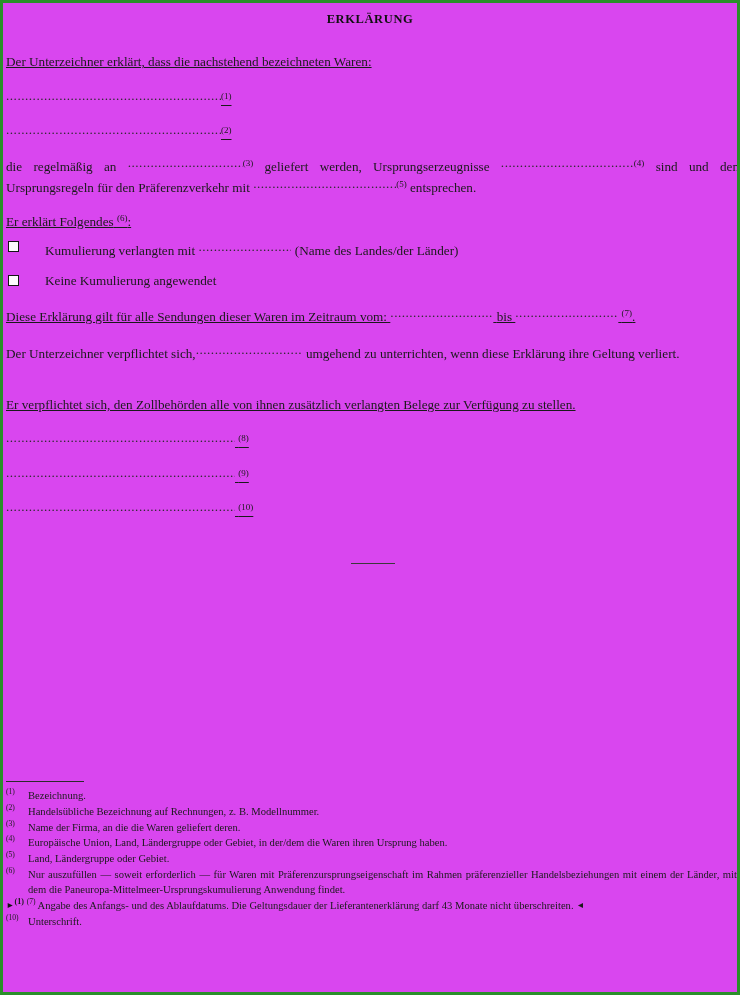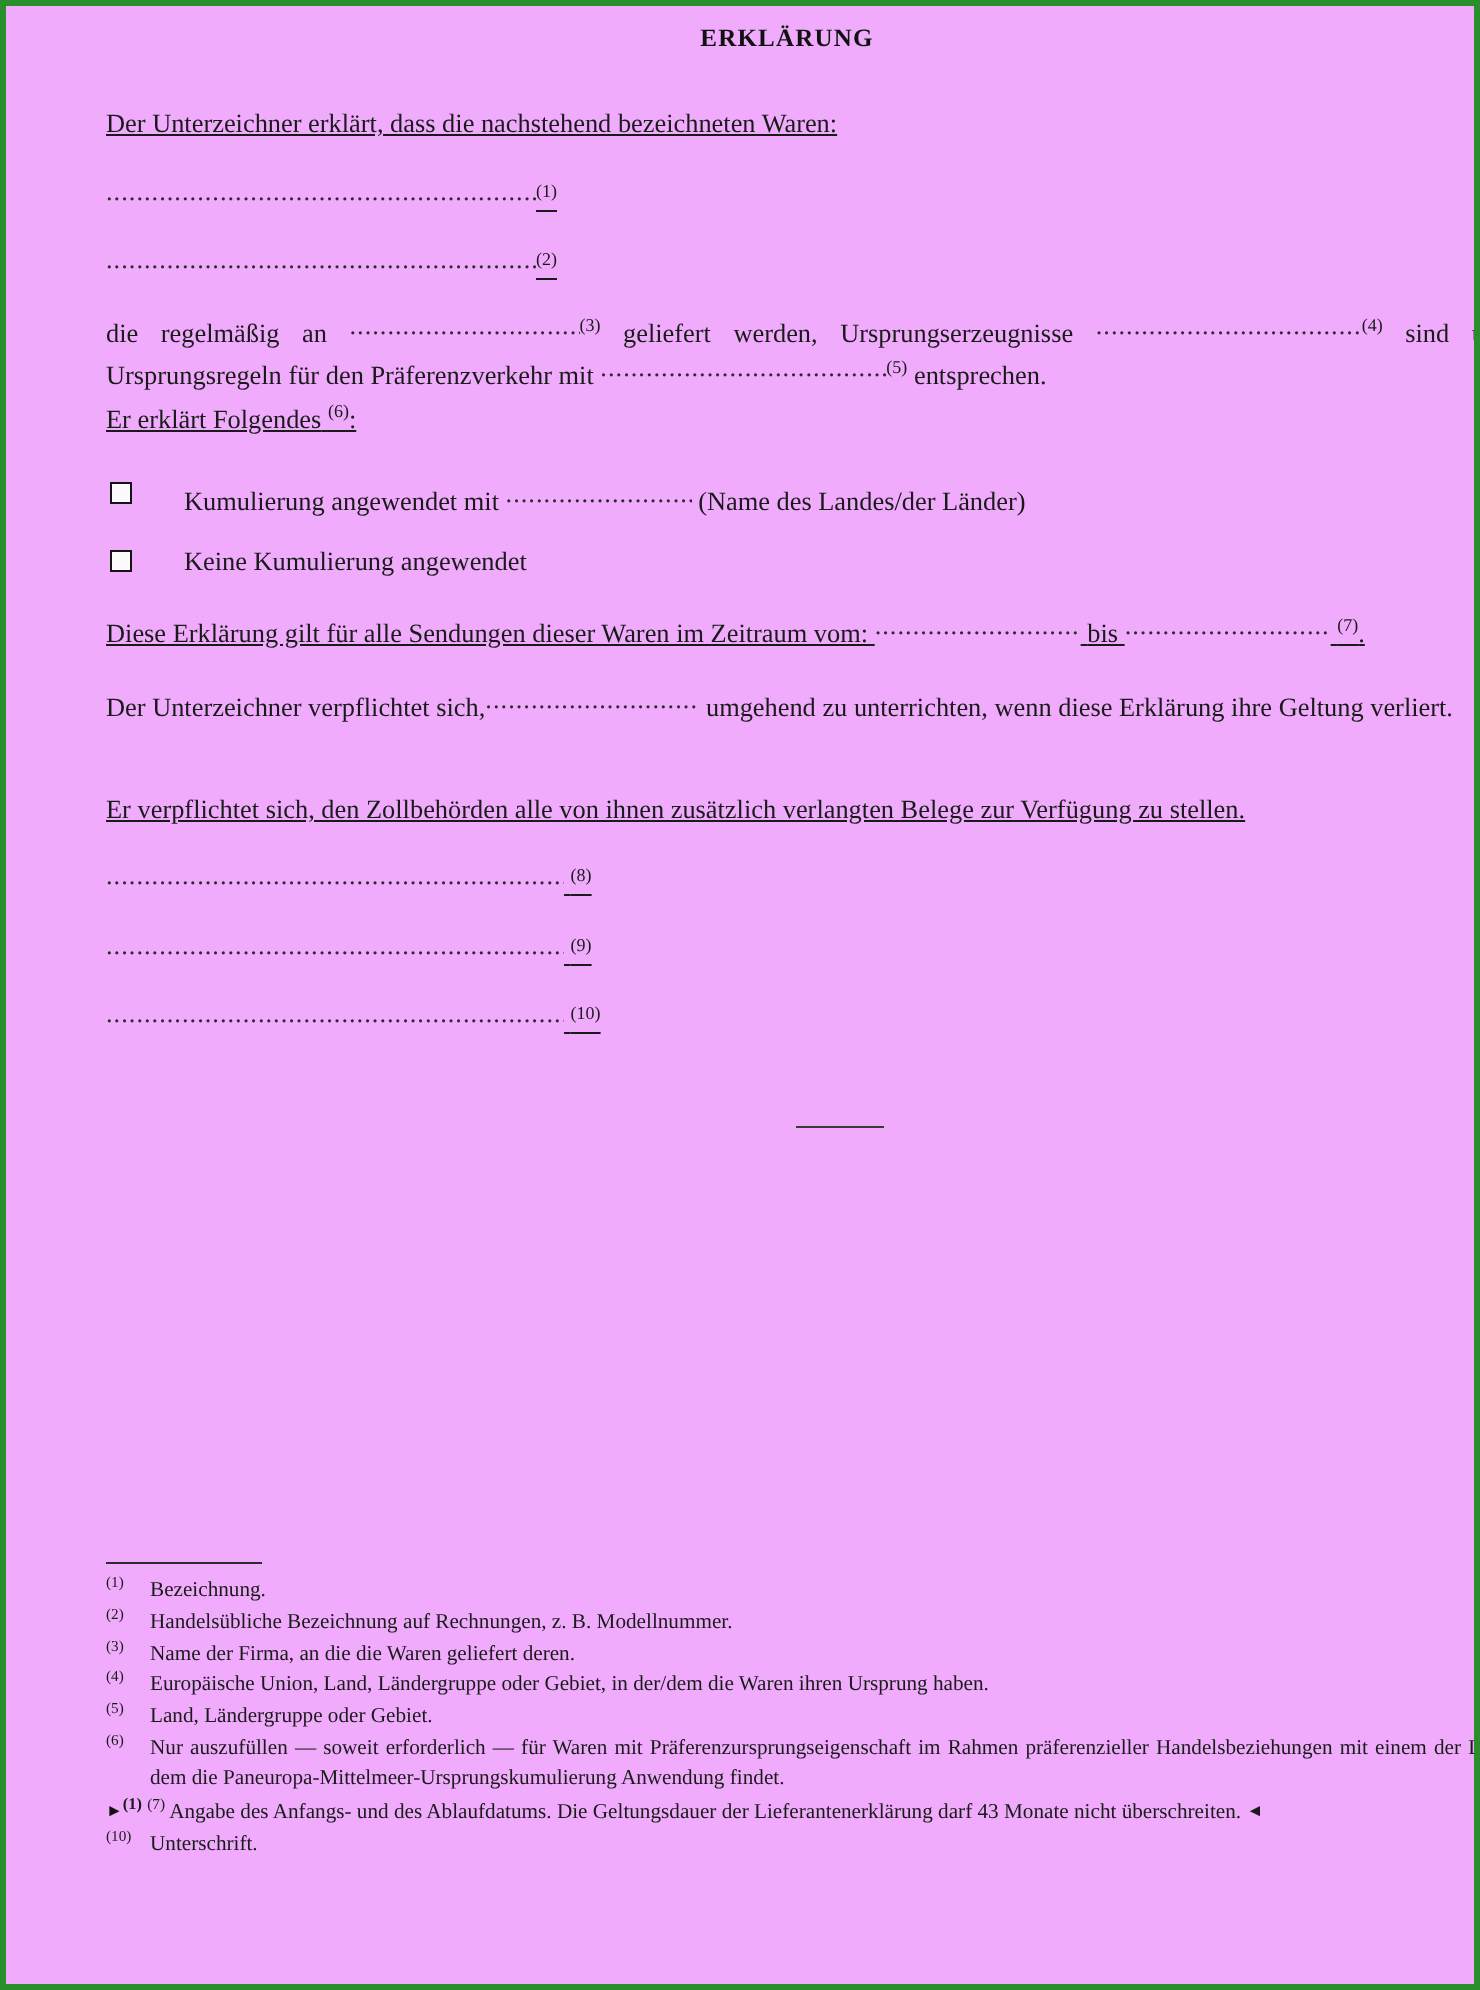--- a/index.html
+++ b/index.html
@@ -8,24 +8,23 @@
     background: #ffffff;
   }
   body {
     font-family: "Liberation Serif", "DejaVu Serif", serif;
   }
   #page {
     position: relative;
     width: 740px;
     height: 995px;
     box-sizing: border-box;
-    background: #f0abfc;
+    background: #d946ef;
     border: 3px solid #2a8f2a;
     overflow: hidden;
-    padding-left: 47px;
   }
   #inner {
     position: relative;
     width: 100%;
     height: 100%;
     box-sizing: border-box;
     padding: 0 3px 0 3px;
   }
 
   .title {
@@ -179,27 +178,27 @@
     <div class="abs" style="left:3px; top:109px; width:731px;">
       <p class="para nojust">
         <span class="fieldline dots" style="width:215px;">............................................................</span><span class="sup">(2)</span>
       </p>
     </div>
 
     <div class="abs" style="left:3px; top:142px; width:733px;">
       <p class="para"><span>die regelmäßig an</span> <span class="fieldline dots" style="width:115px;">................................</span><span class="sup">(3)</span> <span>geliefert werden, Ursprungserzeugnisse</span> <span class="fieldline dots" style="width:133px;">....................................</span><span class="sup">(4)</span> <span>sind und den Ursprungsregeln für den Präferenzverkehr mit</span> <span class="fieldline dots" style="width:143px;">.........................................</span><span class="sup">(5)</span> <span>entsprechen.</span></p>
     </div>
 
-    <div class="abs" style="left:3px; top:189px; width:731px;">
+    <div class="abs" style="left:3px; top:201px; width:731px;">
       <p class="para nojust"><span>Er erklärt Folgendes</span> <span class="sup">(6)</span><span>:</span></p>
     </div>
 
     <div class="abs cbrow" style="left:5px; top:226px; width:731px;">
       <span class="cbox"></span>
-      <span class="cblabel"><span>Kumulierung angewendet mit</span> <span class="fieldline dots" style="width:93px;">.........................</span> <span>(Name des Landes/der Länder)</span></span>
+      <span class="cblabel"><span>Kumulierung verlangten mit</span> <span class="fieldline dots" style="width:93px;">.........................</span> <span>(Name des Landes/der Länder)</span></span>
     </div>
 
     <div class="abs cbrow" style="left:5px; top:260px; width:650px;">
       <span class="cbox"></span>
       <span class="cblabel">Keine Kumulierung angewendet</span>
     </div>
 
     <div class="abs" style="left:3px; top:292px; width:733px;">
       <p class="para nojust"><span>Diese Erklärung gilt für alle Sendungen dieser Waren im Zeitraum vom:</span> <span class="fieldline dots" style="width:103px;">............................</span> <span>bis</span> <span class="fieldline dots" style="width:103px;">............................</span> <span class="sup">(7)</span><span>.</span></p>
     </div>

